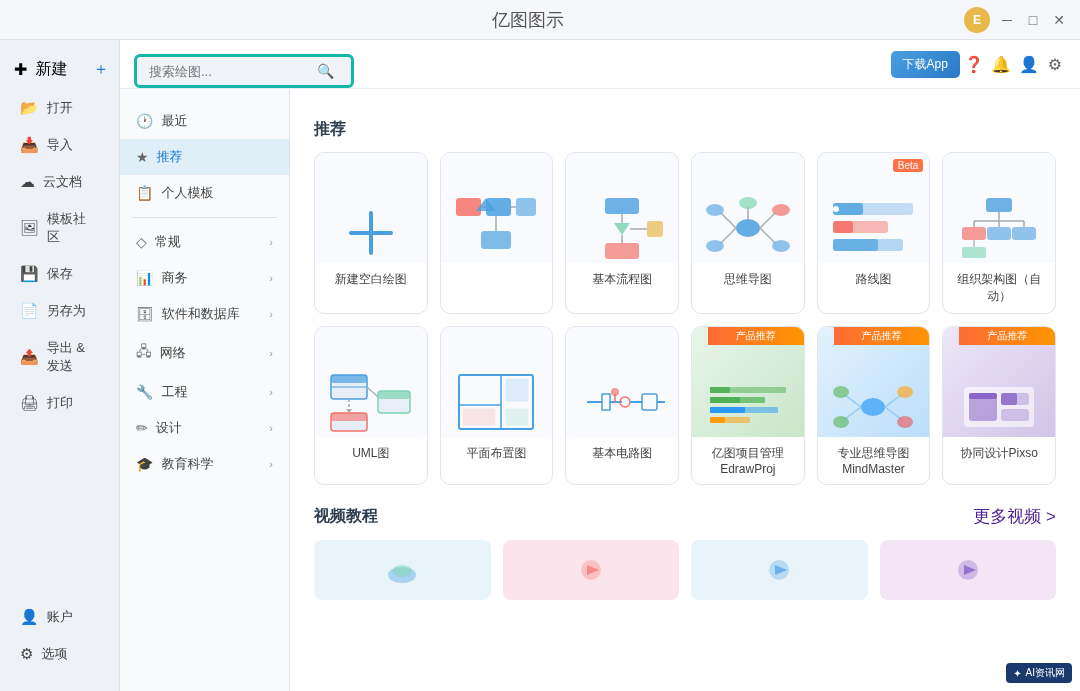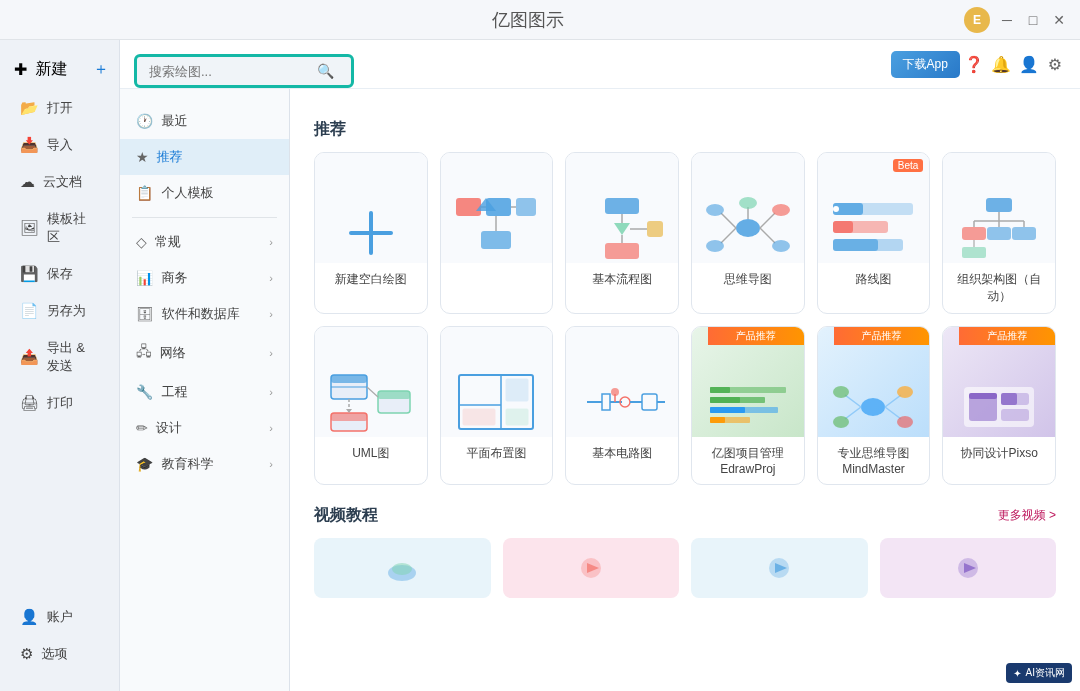--- a/index.html
+++ b/index.html
@@ -65,21 +65,21 @@
     .search-bar {
       display: flex; align-items: center; background: #f0f4f8; border: 3px solid #14b8a6;
       border-radius: 6px; padding: 6px 12px; gap: 8px; width: 220px; margin: 14px 0 0 14px;
     }
     .search-input { border: none; background: none; outline: none; font-size: 13px; color: #666; width: 160px; }
     .search-icon { color: #999; font-size: 14px; }
 
     
     .section-header { display: flex; align-items: center; justify-content: space-between; margin: 14px 0 12px 0; }
     .section-title { font-size: 16px; font-weight: 600; color: #2c3e50; }
-    .more-link { font-size: 12px; color: #be185d; cursor: pointer; }
+    .more-link { font-size: 17px; color: #4c1d95; cursor: pointer; }
 
     
     .template-grid { display: grid; grid-template-columns: repeat(6, 1fr); gap: 12px; }
     .template-card {
       border: 1px solid #e0e6ee; border-radius: 10px; overflow: hidden;
       cursor: pointer; transition: box-shadow 0.2s; background: #fff;
       display: flex; flex-direction: column; align-items: center;
     }
     .template-card-img {
       width: 100%; height: 110px; display: flex; align-items: flex-end; justify-content: center;

